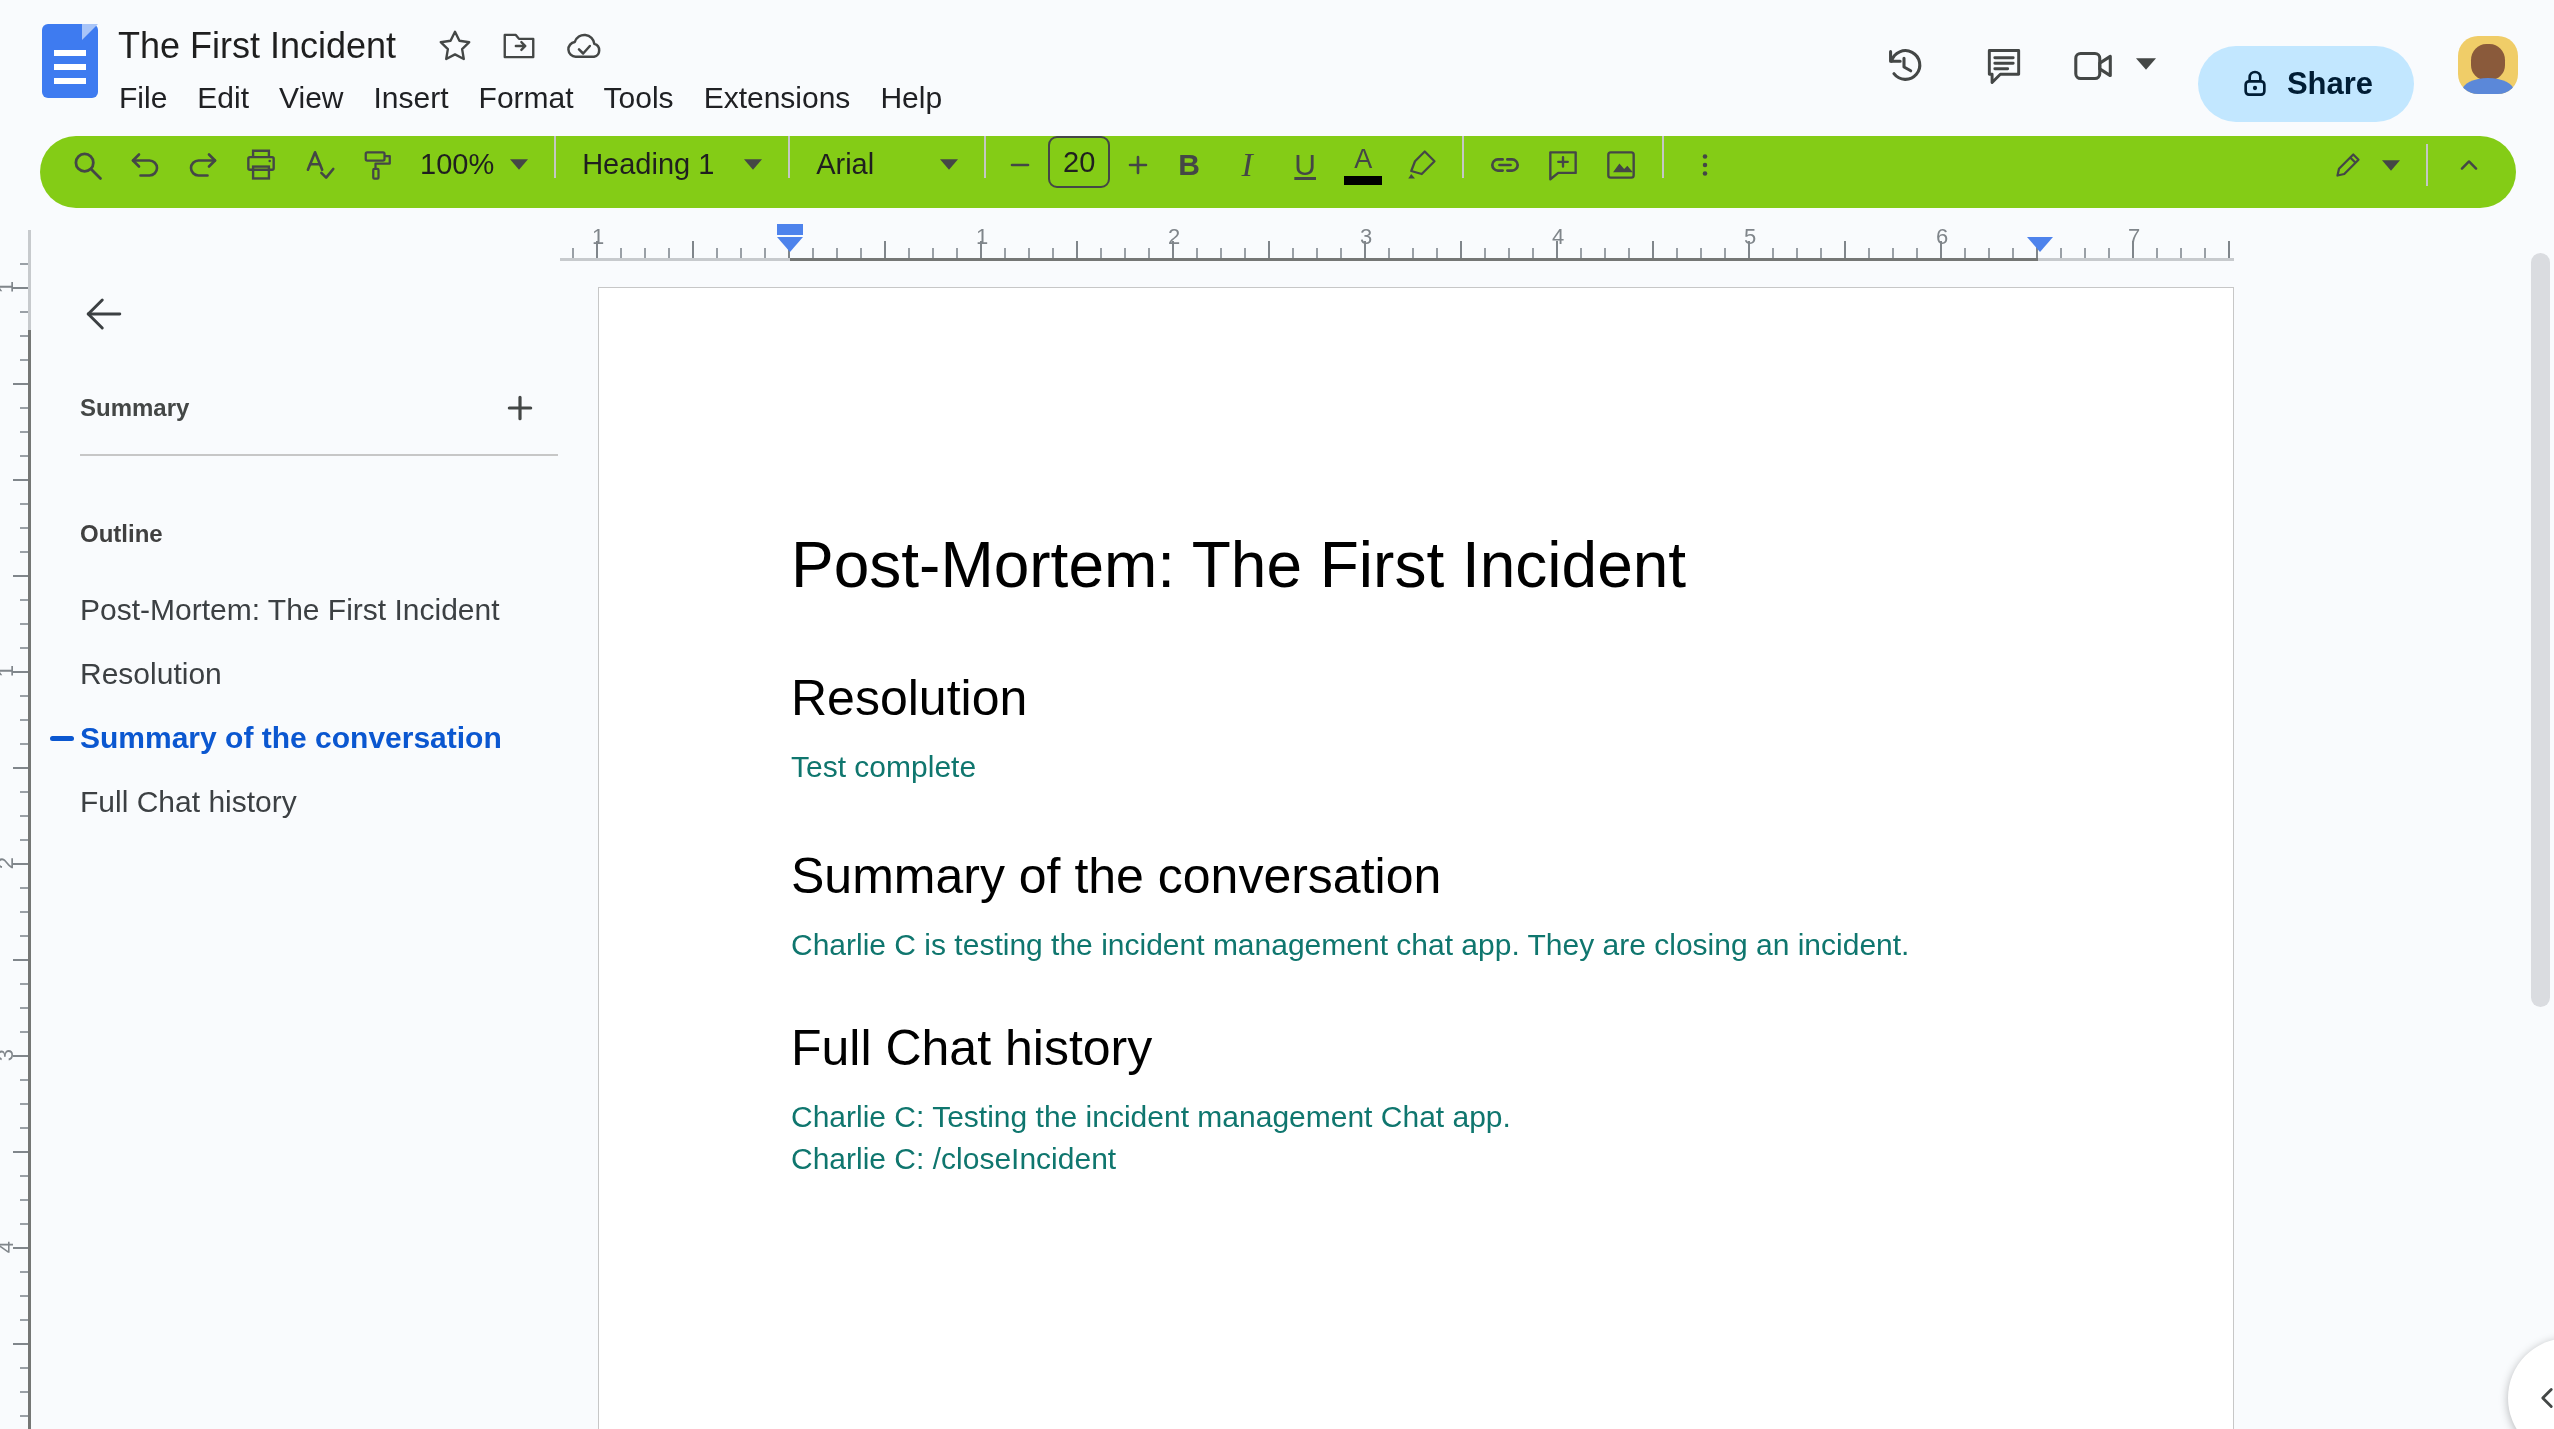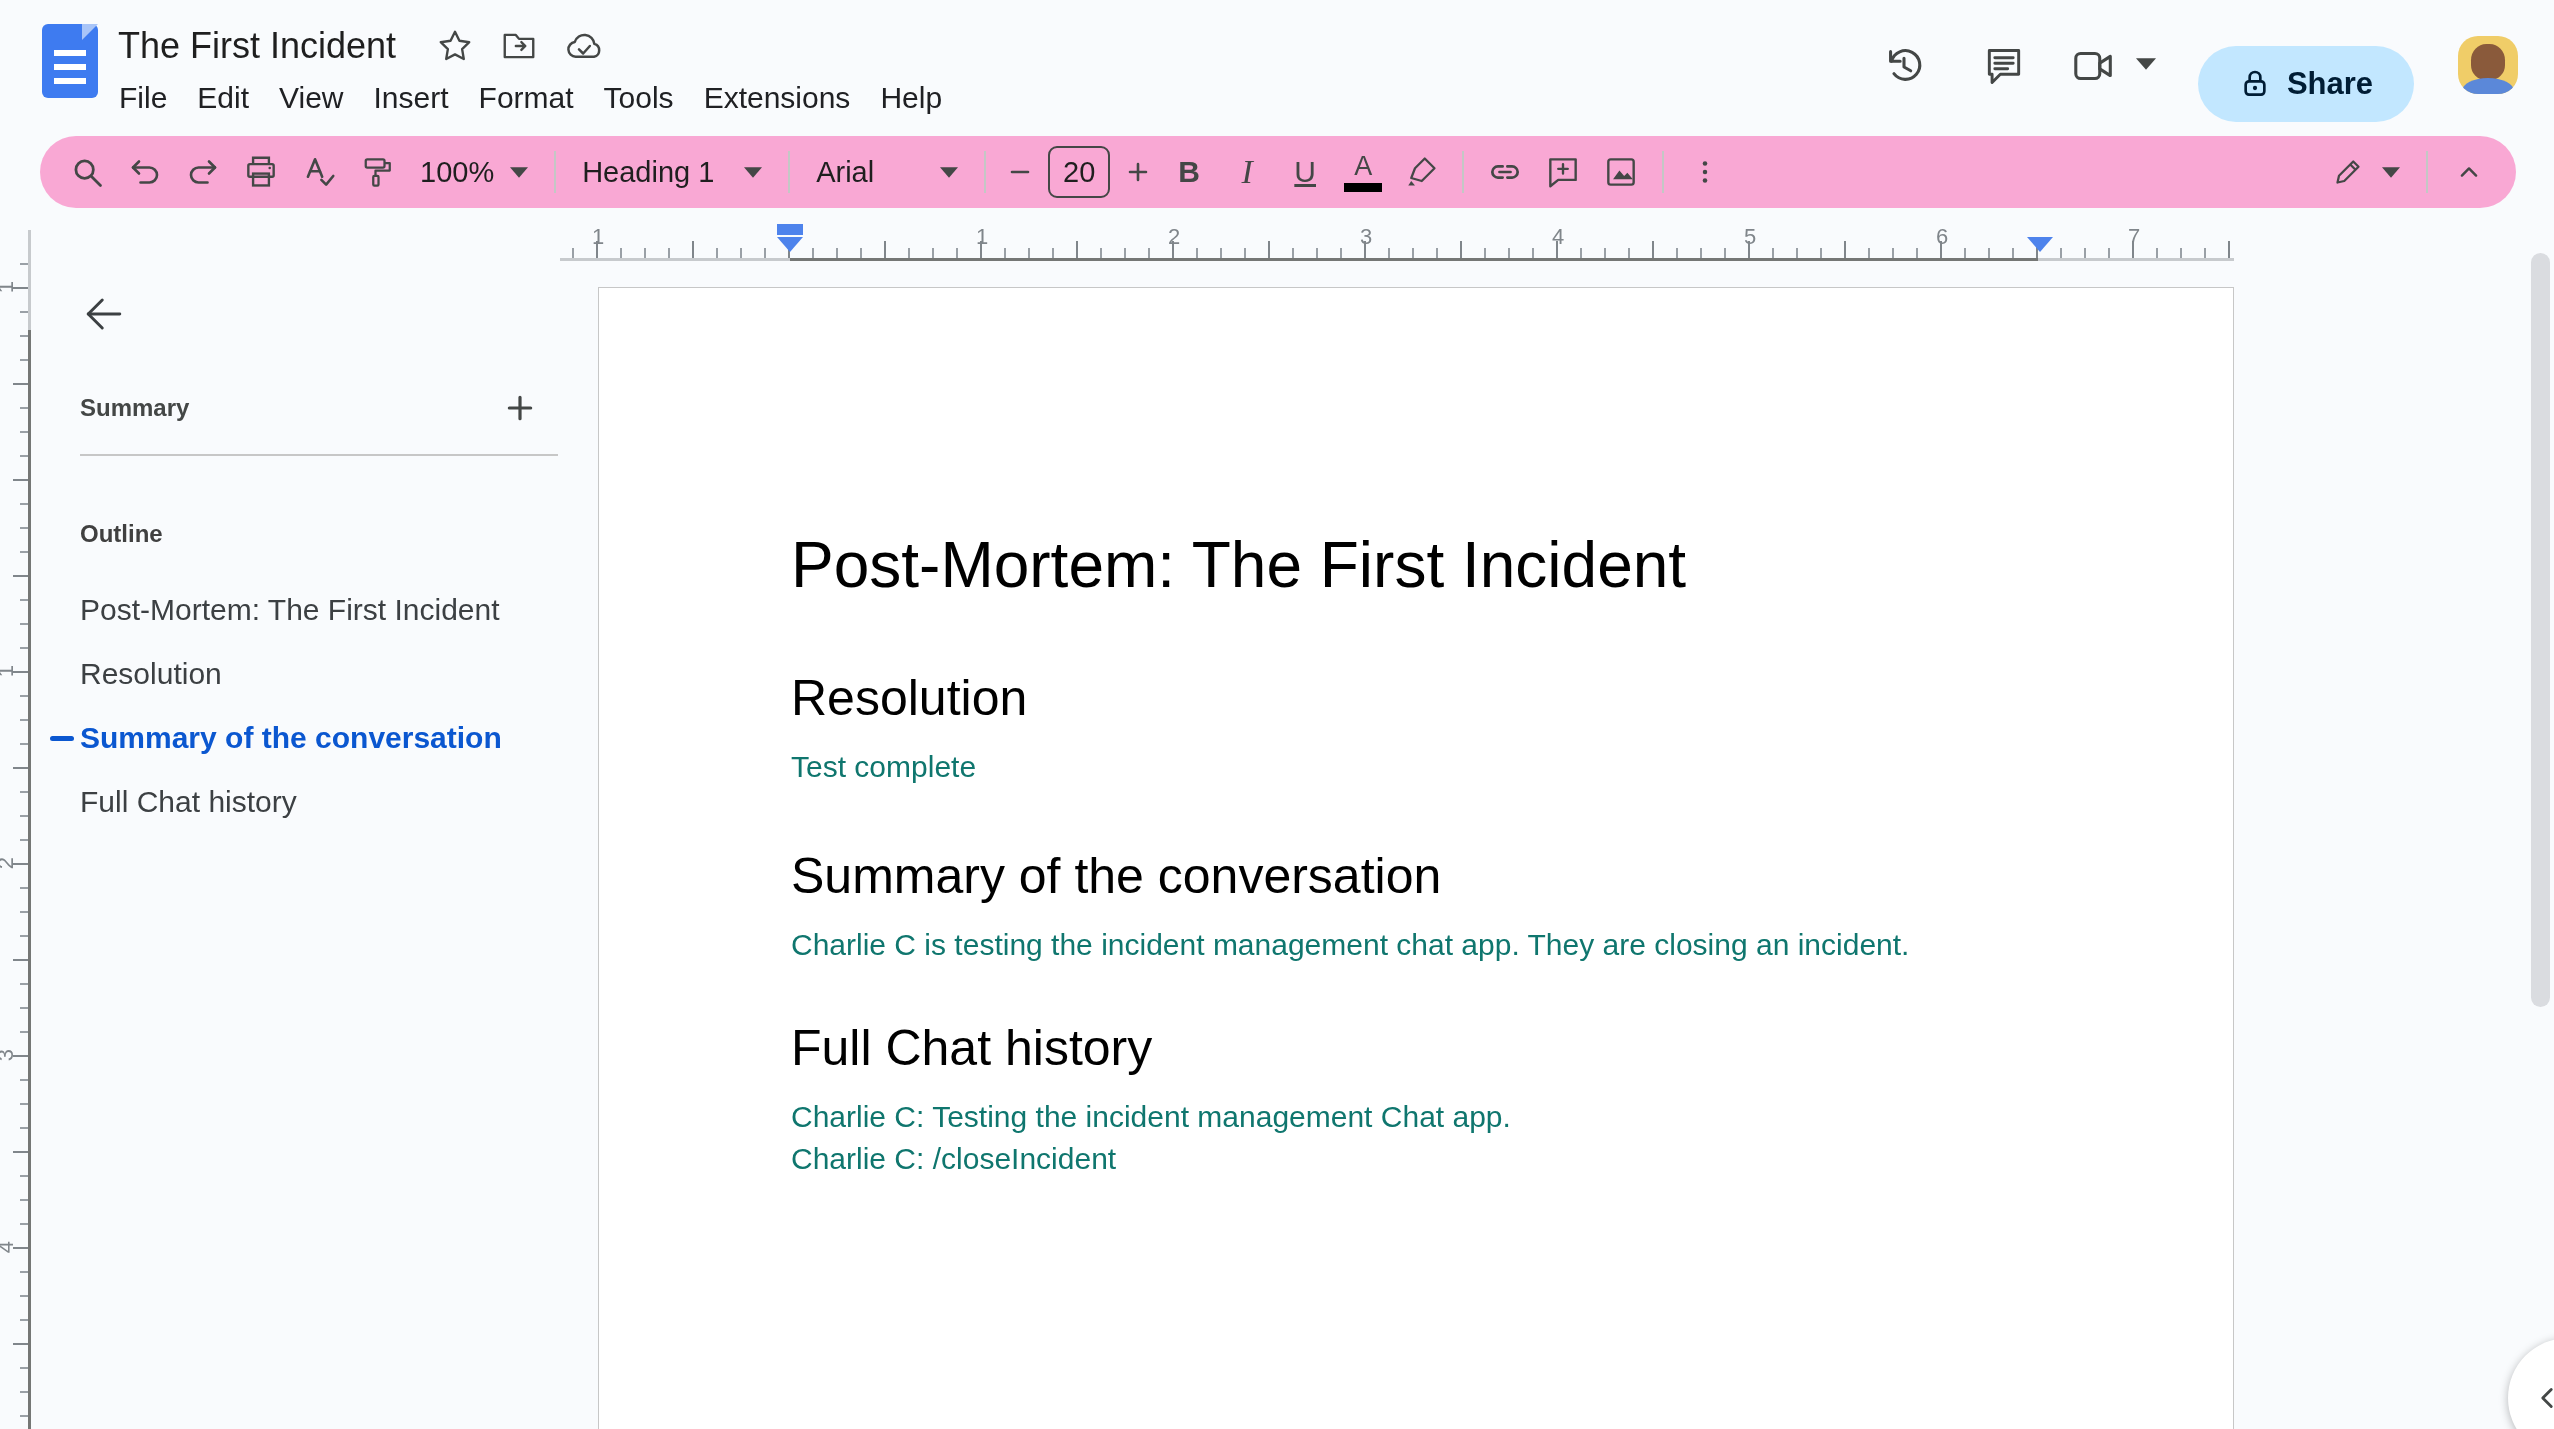--- a/index.html
+++ b/index.html
@@ -53,22 +53,22 @@
     background:#8a5a3b; border-radius:45% 45% 42% 42%;
   }
   .avatar .shirt {
     position:absolute; left:4px; bottom:-10px; width:52px; height:26px;
     background:#5b88d9; border-radius:50% 50% 0 0;
   }
 
   
   .toolbar {
     position:absolute; left:40px; top:136px; width:2476px; height:72px;
-    background:#f9a8d4; border-radius:36px;
-    display:flex; align-items:center; padding:0 18px;
+    background:#84cc16; border-radius:36px;
+    display:flex; align-items:flex-start; padding:0 18px;
   }
   .tb-btn {
     height:58px; min-width:58px; border-radius:50%;
     display:flex; align-items:center; justify-content:center; cursor:pointer;
   }
   .tb-div { width:2px; height:42px; background:#c4c7c5; margin:0 12px; flex:none; }
   .tb-select {
     display:flex; align-items:center; gap:16px; height:56px;
     padding:0 14px; border-radius:8px; cursor:pointer;
     font-size:29px; color:#1f1f1f; white-space:nowrap;

